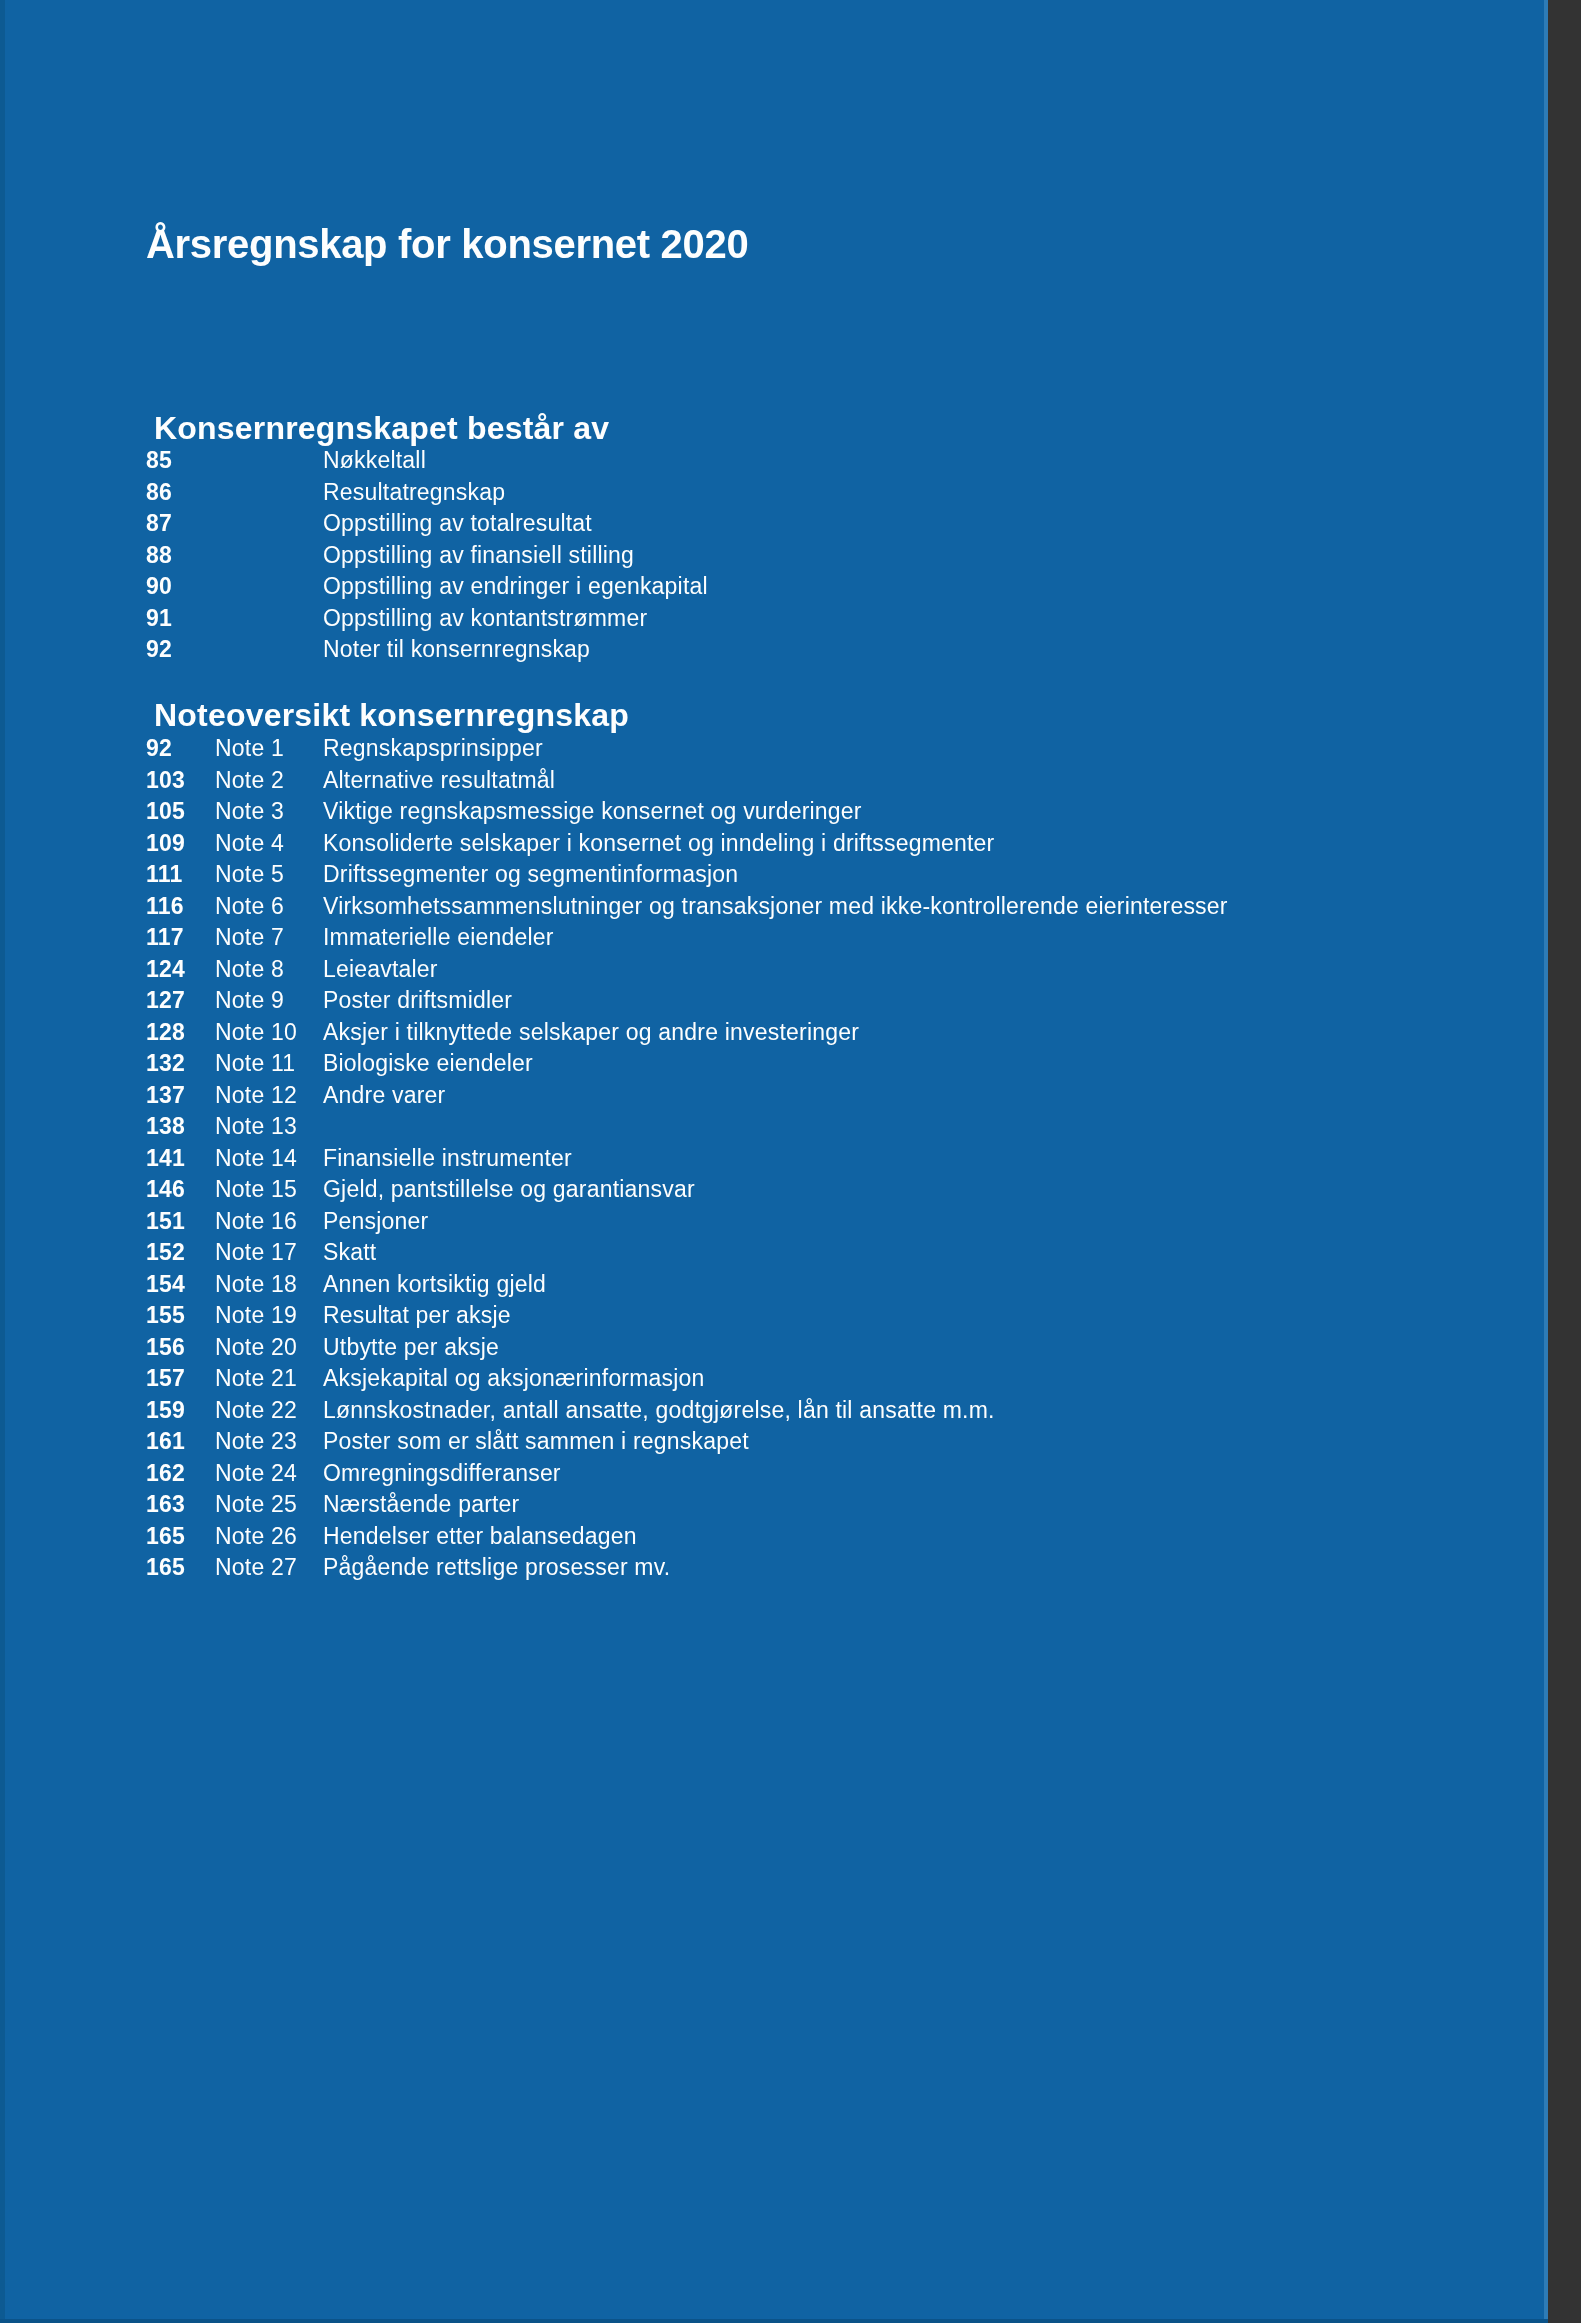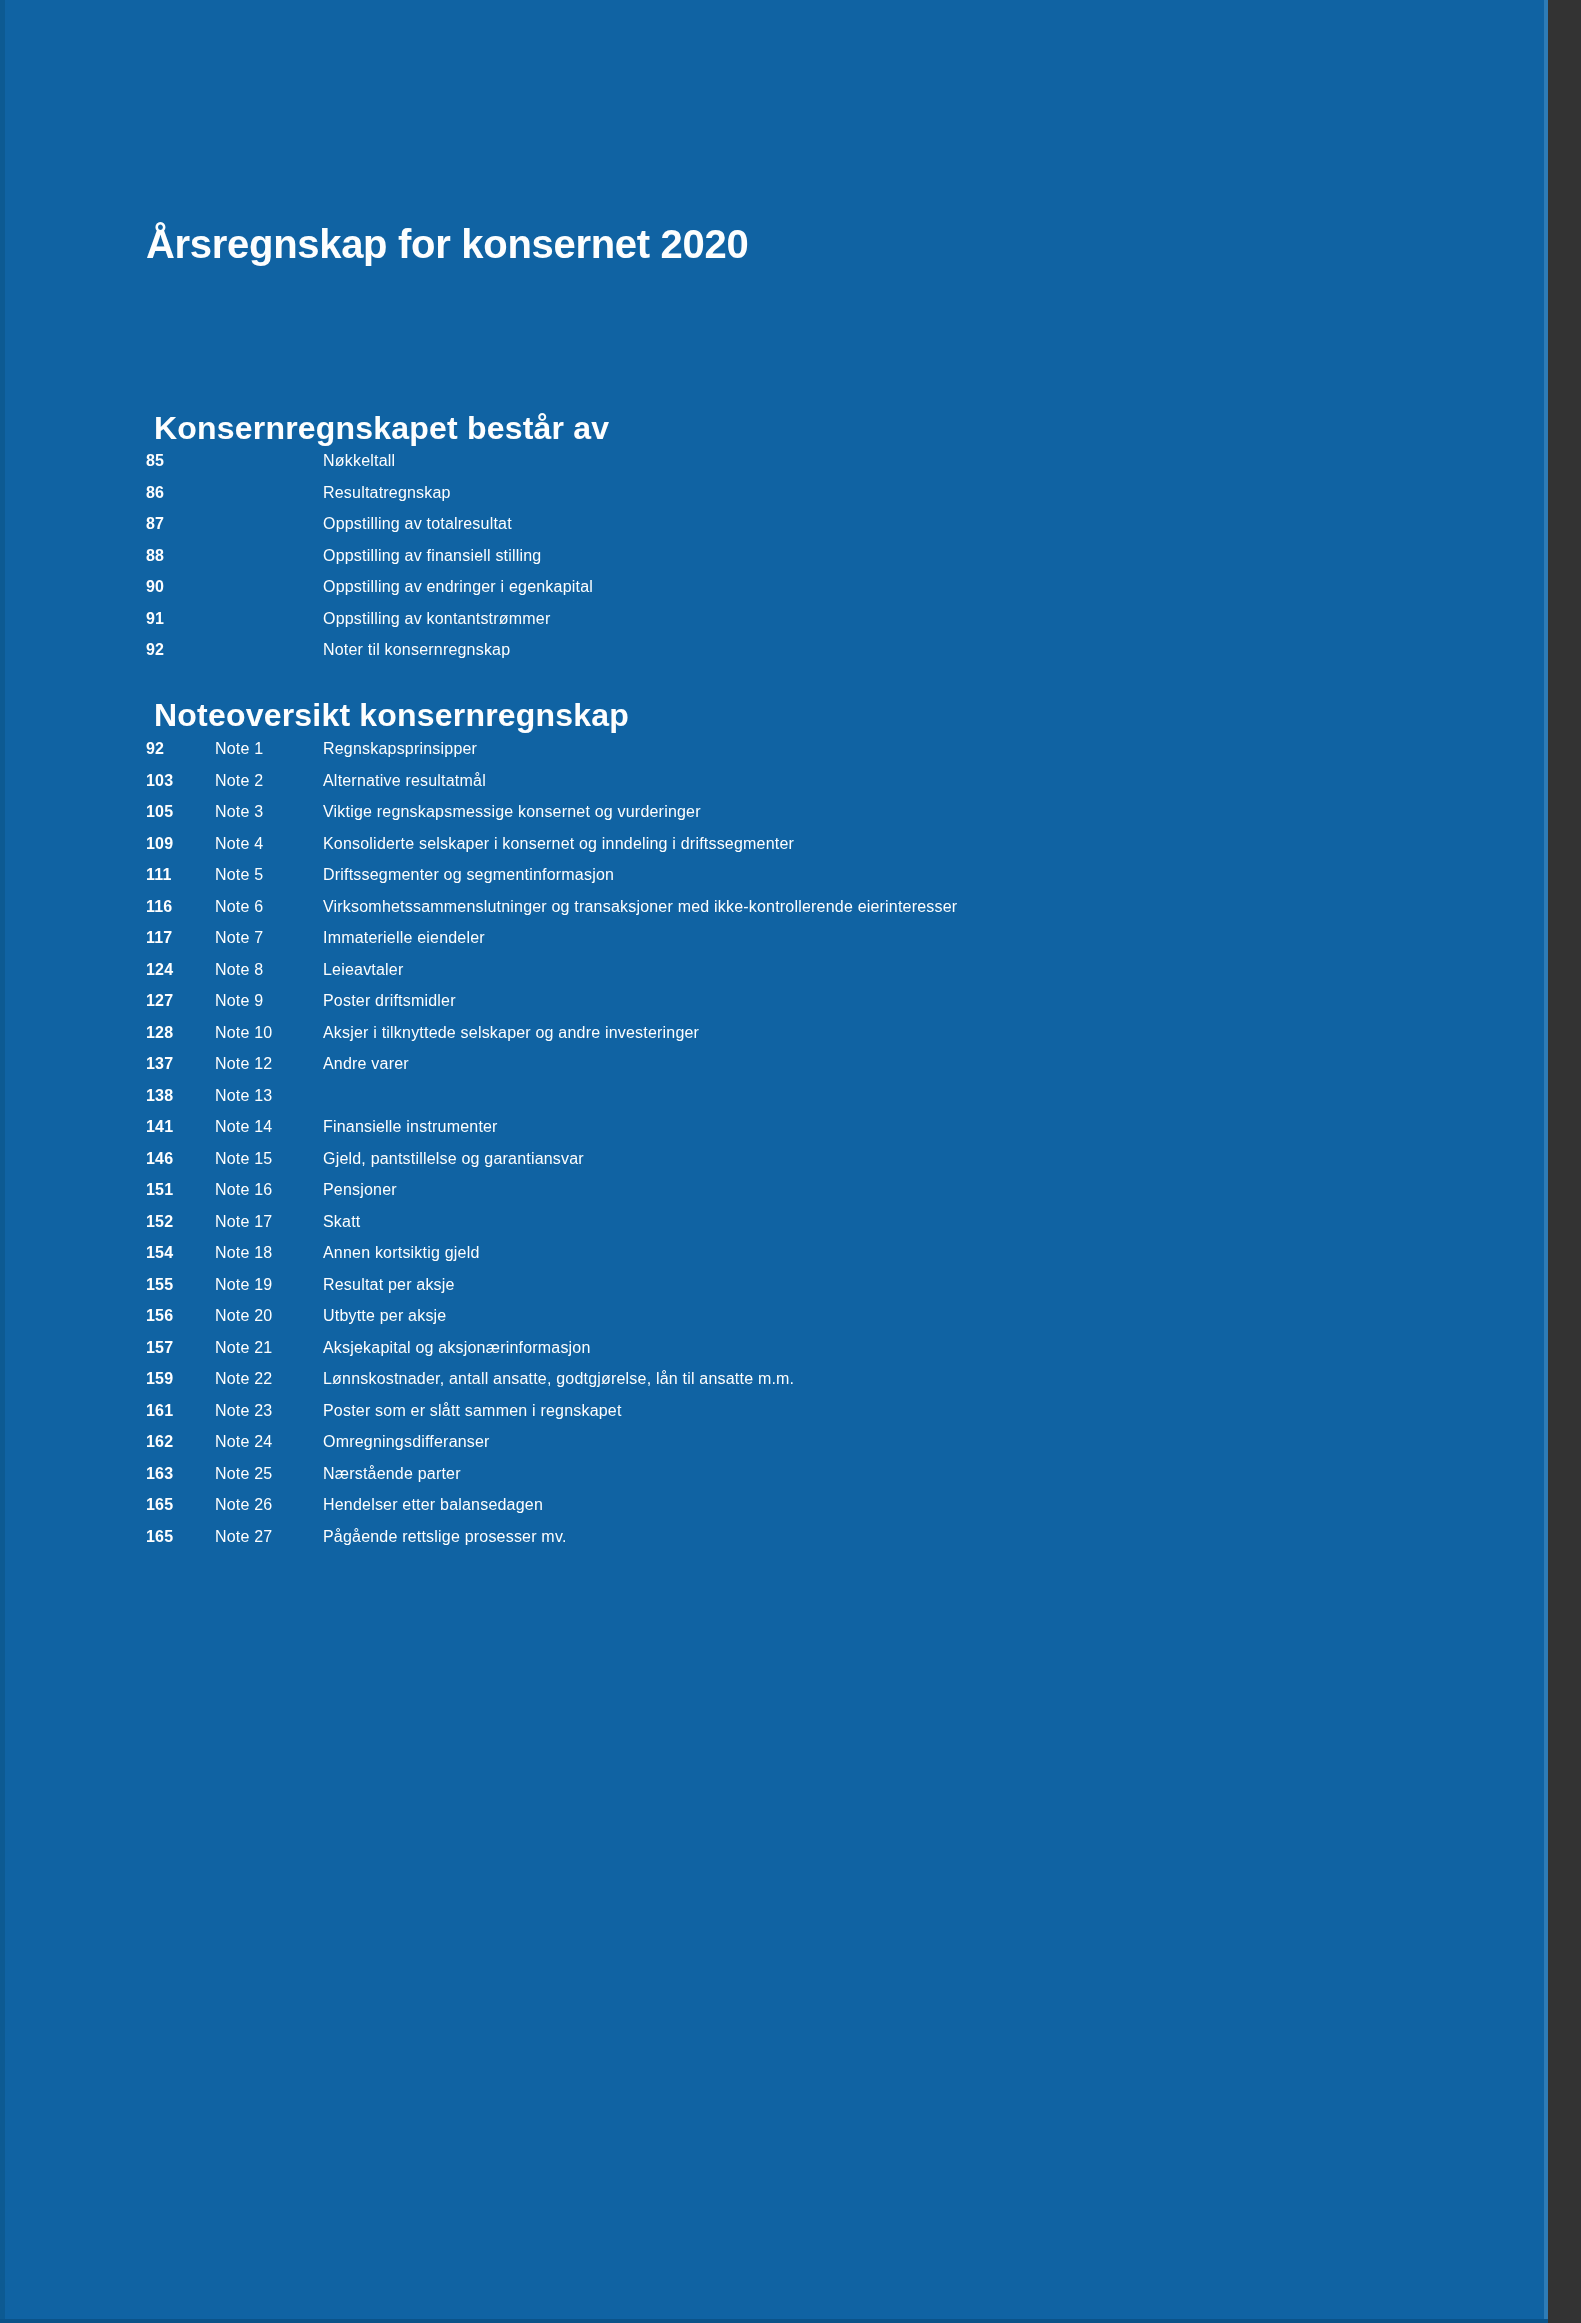--- a/index.html
+++ b/index.html
@@ -54,21 +54,21 @@
     width: 1384px;
   }
   #section1-rows { top: 445px; }
   #section2-rows { top: 733px; }
 
   .toc-row {
     display: grid;
     grid-template-columns: 69px 108px 1fr;
     height: 31.5px;
     line-height: 31.5px;
-    font-size: 16px;
+    font-size: 23px;
     letter-spacing: 0.2px;
     white-space: nowrap;
   }
   .col-page { font-weight: 700; }
   .col-note { font-weight: 400; }
   .col-title { font-weight: 400; }
 </style>
 </head>
 <body>
 
@@ -164,20 +164,25 @@
     <span class="col-page">127</span>
     <span class="col-note">Note 9</span>
     <span class="col-title">Poster driftsmidler</span>
   </div>
       <div class="toc-row">
     <span class="col-page">128</span>
     <span class="col-note">Note 10</span>
     <span class="col-title">Aksjer i tilknyttede selskaper og andre investeringer</span>
   </div>
       <div class="toc-row">
+    <span class="col-page">132</span>
+    <span class="col-note">Note 11</span>
+    <span class="col-title">Biologiske eiendeler</span>
+  </div>
+      <div class="toc-row">
     <span class="col-page">137</span>
     <span class="col-note">Note 12</span>
     <span class="col-title">Andre varer</span>
   </div>
       <div class="toc-row">
     <span class="col-page">138</span>
     <span class="col-note">Note 13</span>
   </div>
       <div class="toc-row">
     <span class="col-page">141</span>

